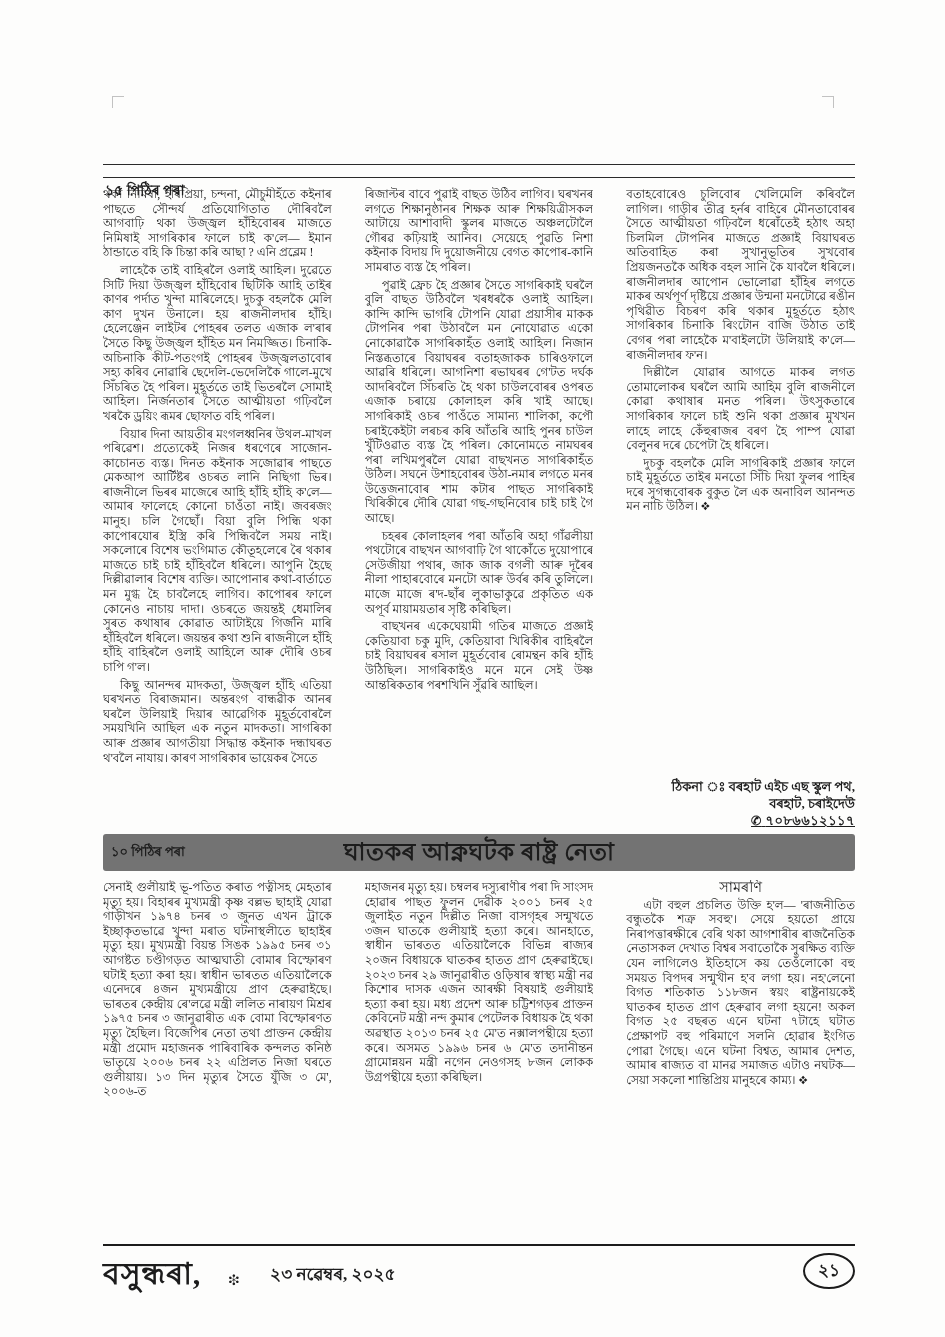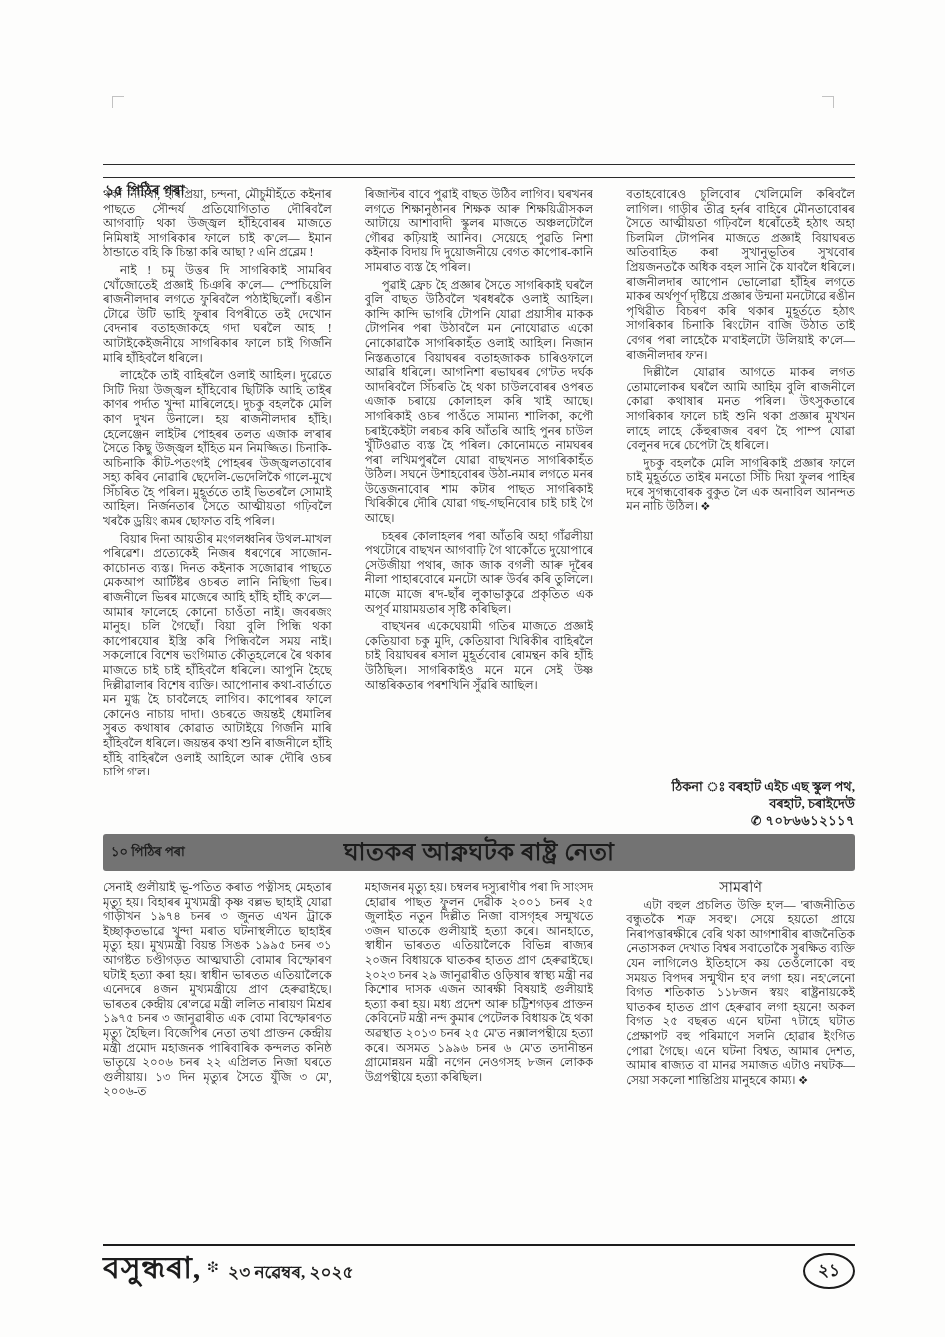--- a/index.html
+++ b/index.html
@@ -29,36 +29,36 @@
   .cols-2 { height:338px; overflow:hidden; margin-top:9px; }
   .col { flex:1 1 0; font-size:11.8px; line-height:14.6px; overflow:hidden; }
   .col p { text-indent:17px; margin:0 0 3px 0; }
   .col p.noindent { text-indent:0; }
 
   
   .address {
     width:250px; margin-left:auto; margin-top:3px;
     text-align:right; font-weight:700; font-size:13px; line-height:17px;
   }
-  .address .phone-line { letter-spacing:0.5px; }
+  .address .phone-line { letter-spacing:0.5px;text-decoration:underline; }
 
   
   .h2bar {
     margin-top:5px; background:#737373; border-radius:3px;
     position:relative; display:flex; align-items:center; justify-content:center; height:37px;
   }
   .cont-label-2 { position:absolute; left:8px; font-size:13px; font-weight:700; }
   .title-2 { font-size:24px; font-weight:700; letter-spacing:0.5px; }
 
   .summary-h { text-align:center; font-weight:400; font-size:14.5px; margin-bottom:3px; text-indent:0 !important; }
 
   
   .footer { position:absolute; left:103px; width:752px; top:1244px; }
   .f-rule { border-top:2px solid #1c1c1c; margin-bottom:7px; }
-  .f-row { display:flex; align-items:flex-start; }
+  .f-row { display:flex; align-items:flex-end;gap:21px; }
   .brand { font-size:30px; font-weight:700; letter-spacing:1px; line-height:1; }
   .ornament { font-size:15px; margin:6px 10px 0 6px; }
   .f-date { font-size:17px; font-weight:700; margin-top:6px; }
   .pagenum {
     margin-left:auto; border:2px solid #1c1c1c; border-radius:50%;
     padding:2px 13px; font-size:17px; font-weight:700;
   }
 </style>
 </head>
 <body>
@@ -71,21 +71,20 @@
   <div class="content">
 
     <section>
       <header class="h1wrap">
         <span class="cont-label-1">১৫ পিঠিৰ পৰা</span>
       </header>
 
       <div class="cols cols-1">
         <div class="col">
           <p class="noindent">থকা নিমিষা, হৰিপ্ৰিয়া, চন্দনা, মৌচুমীহঁতে কইনাৰ পাছতে সৌন্দৰ্য প্ৰতিযোগিতাত দৌৰিবলৈ আগবাঢ়ি থকা উজ্জ্বল হাঁহিবোৰৰ মাজতে নিমিষাই সাগৰিকাৰ ফালে চাই ক'লে— ইমান ঠান্ডাতে বহি কি চিন্তা কৰি আছা ? এনি প্ৰব্লেম !</p>
-          <p>নাই ! চমু উত্তৰ দি সাগৰিকাই সামৰিব খোঁজোতেই প্ৰজ্ঞাই চিঞৰি ক'লে— স্পেচিয়েলি ৰাজনীলদাৰ লগতে ফুৰিবলৈ পঠাইছিলোঁ। ৰঙীন টোৱে উটি ভাহি ফুৰাৰ বিপৰীতে তই দেখোন বেদনাৰ বতাহজাকহে গদা ঘৰলৈ আহ ! আটাইকেইজনীয়ে সাগৰিকাৰ ফালে চাই গিৰ্জনি মাৰি হাঁহিবলৈ ধৰিলে।</p>
           <p>লাহেকৈ তাই বাহিৰলৈ ওলাই আহিল। দুৱেতে সিটি দিয়া উজ্জ্বল হাঁহিবোৰ ছিটিকি আহি তাইৰ কাণৰ পৰ্দাত খুন্দা মাৰিলেহে। দুচকু বহলকৈ মেলি কাণ দুখন উনালে। হয় ৰাজনীলদাৰ হাঁহি। হেলেঞ্জেন লাইটৰ পোহৰৰ তলত এজাক ল'ৰাৰ সৈতে কিছু উজ্জ্বল হাঁহিত মন নিমজ্জিত। চিনাকি-অচিনাকি কীট-পতংগই পোহৰৰ উজ্জ্বলতাবোৰ সহ্য কৰিব নোৱাৰি ছেদেলি-ভেদেলিকৈ গালে-মুখে সিঁচৰিত হৈ পৰিল। মুহূৰ্ততে তাই ভিতৰলৈ সোমাই আহিল। নিৰ্জনতাৰ সৈতে আত্মীয়তা গঢ়িবলৈ খৰকৈ ড্ৰয়িং ৰূমৰ ছোফাত বহি পৰিল।</p>
           <p>বিয়াৰ দিনা আয়তীৰ মংগলধ্বনিৰ উথল-মাখল পৰিৱেশ। প্ৰত্যেকেই নিজৰ ধৰণেৰে সাজোন-কাচোনত ব্যস্ত। দিনত কইনাক সজোৱাৰ পাছতে মেকআপ আৰ্টিষ্টৰ ওচৰত লানি নিছিগা ভিৰ। ৰাজনীলে ভিৰৰ মাজেৰে আহি হাঁহি হাঁহি ক'লে— আমাৰ ফালেহে কোনো চাওঁতা নাই। জবৰজং মানুহ। চলি গৈছোঁ। বিয়া বুলি পিন্ধি থকা কাপোৰযোৰ ইস্ত্ৰি কৰি পিন্ধিবলৈ সময় নাই। সকলোৰে বিশেষ ভংগিমাত কৌতূহলেৰে ৰৈ থকাৰ মাজতে চাই চাই হাঁহিবলৈ ধৰিলে। আপুনি হৈছে দিল্লীৱালাৰ বিশেষ ব্যক্তি। আপোনাৰ কথা-বাৰ্তাতে মন মুগ্ধ হৈ চাবলৈহে লাগিব। কাপোৰৰ ফালে কোনেও নাচায় দাদা। ওচৰতে জয়ন্তই ধেমালিৰ সুৰত কথাষাৰ কোৱাত আটাইয়ে গিৰ্জনি মাৰি হাঁহিবলৈ ধৰিলে। জয়ন্তৰ কথা শুনি ৰাজনীলে হাঁহি হাঁহি বাহিৰলৈ ওলাই আহিলে আৰু দৌৰি ওচৰ চাপি গ'ল।</p>
           <p>কিছু আনন্দৰ মাদকতা, উজ্জ্বল হাঁহি এতিয়া ঘৰখনত বিৰাজমান। অন্তৰংগ বান্ধৱীক আনৰ ঘৰলৈ উলিয়াই দিয়াৰ আৱেগিক মুহূৰ্তবোৰলৈ সময়খিনি আছিল এক নতুন মাদকতা। সাগৰিকা আৰু প্ৰজ্ঞাৰ আগতীয়া সিদ্ধান্ত কইনাক দন্ধাঘৰত থ'বলৈ নাযায়। কাৰণ সাগৰিকাৰ ভায়েকৰ সৈতে</p>
         </div>
         <div class="col">
           <p class="noindent">ৰিজাল্টৰ বাবে পুৱাই বাছত উঠিব লাগিব। ঘৰখনৰ লগতে শিক্ষানুষ্ঠানৰ শিক্ষক আৰু শিক্ষয়িত্ৰীসকল আটায়ে আশাবাদী স্কুলৰ মাজতে অঞ্চলটোলৈ গৌৰৱ কঢ়িয়াই আনিব। সেয়েহে পুৱতি নিশা কইনাক বিদায় দি দুয়োজনীয়ে বেগত কাপোৰ-কানি সামৰাত ব্যস্ত হৈ পৰিল।</p>
           <p>পুৱাই ফ্ৰেচ হৈ প্ৰজ্ঞাৰ সৈতে সাগৰিকাই ঘৰলৈ বুলি বাছত উঠিবলৈ খৰধৰকৈ ওলাই আহিল। কান্দি কান্দি ভাগৰি টোপনি যোৱা প্ৰয়াসীৰ মাকক টোপনিৰ পৰা উঠাবলৈ মন নোযোৱাত একো নোকোৱাকৈ সাগৰিকাহঁত ওলাই আহিল। নিজান নিস্তব্ধতাৰে বিয়াঘৰৰ বতাহজাকক চাৰিওফালে আৱৰি ধৰিলে। আগনিশা ৰভাঘৰৰ গে'টত দৰ্ঘক আদৰিবলৈ সিঁচৰতি হৈ থকা চাউলবোৰৰ ওপৰত এজাক চৰায়ে কোলাহল কৰি খাই আছে। সাগৰিকাই ওচৰ পাওঁতে সামান্য শালিকা, কপৌ চৰাইকেইটা লৰচৰ কৰি আঁতৰি আহি পুনৰ চাউল খুঁটিওৱাত ব্যস্ত হৈ পৰিল। কোনোমতে নামঘৰৰ পৰা লখিমপুৰলৈ যোৱা বাছখনত সাগৰিকাহঁত উঠিল। সঘনে উশাহবোৰৰ উঠা-নমাৰ লগতে মনৰ উত্তেজনাবোৰ শাম কটাৰ পাছত সাগৰিকাই খিৰিকীৰে দৌৰি যোৱা গছ-গছনিবোৰ চাই চাই গৈ আছে।</p>
           <p>চহৰৰ কোলাহলৰ পৰা আঁতৰি অহা গাঁৱলীয়া পথটোৰে বাছখন আগবাঢ়ি গৈ থাকোঁতে দুয়োপাৰে সেউজীয়া পথাৰ, জাক জাক বগলী আৰু দূৰৈৰ নীলা পাহাৰবোৰে মনটো আৰু উৰ্বৰ কৰি তুলিলে। মাজে মাজে ৰ'দ-ছাঁৰ লুকাভাকুৱে প্ৰকৃতিত এক অপূৰ্ব মায়াময়তাৰ সৃষ্টি কৰিছিল।</p>
           <p>বাছখনৰ একেঘেয়ামী গতিৰ মাজতে প্ৰজ্ঞাই কেতিয়াবা চকু মুদি, কেতিয়াবা খিৰিকীৰ বাহিৰলৈ চাই বিয়াঘৰৰ ৰসাল মুহূৰ্তবোৰ ৰোমন্থন কৰি হাঁহি উঠিছিল। সাগৰিকাইও মনে মনে সেই উষ্ণ আন্তৰিকতাৰ পৰশখিনি সুঁৱৰি আছিল।</p>
         </div>

